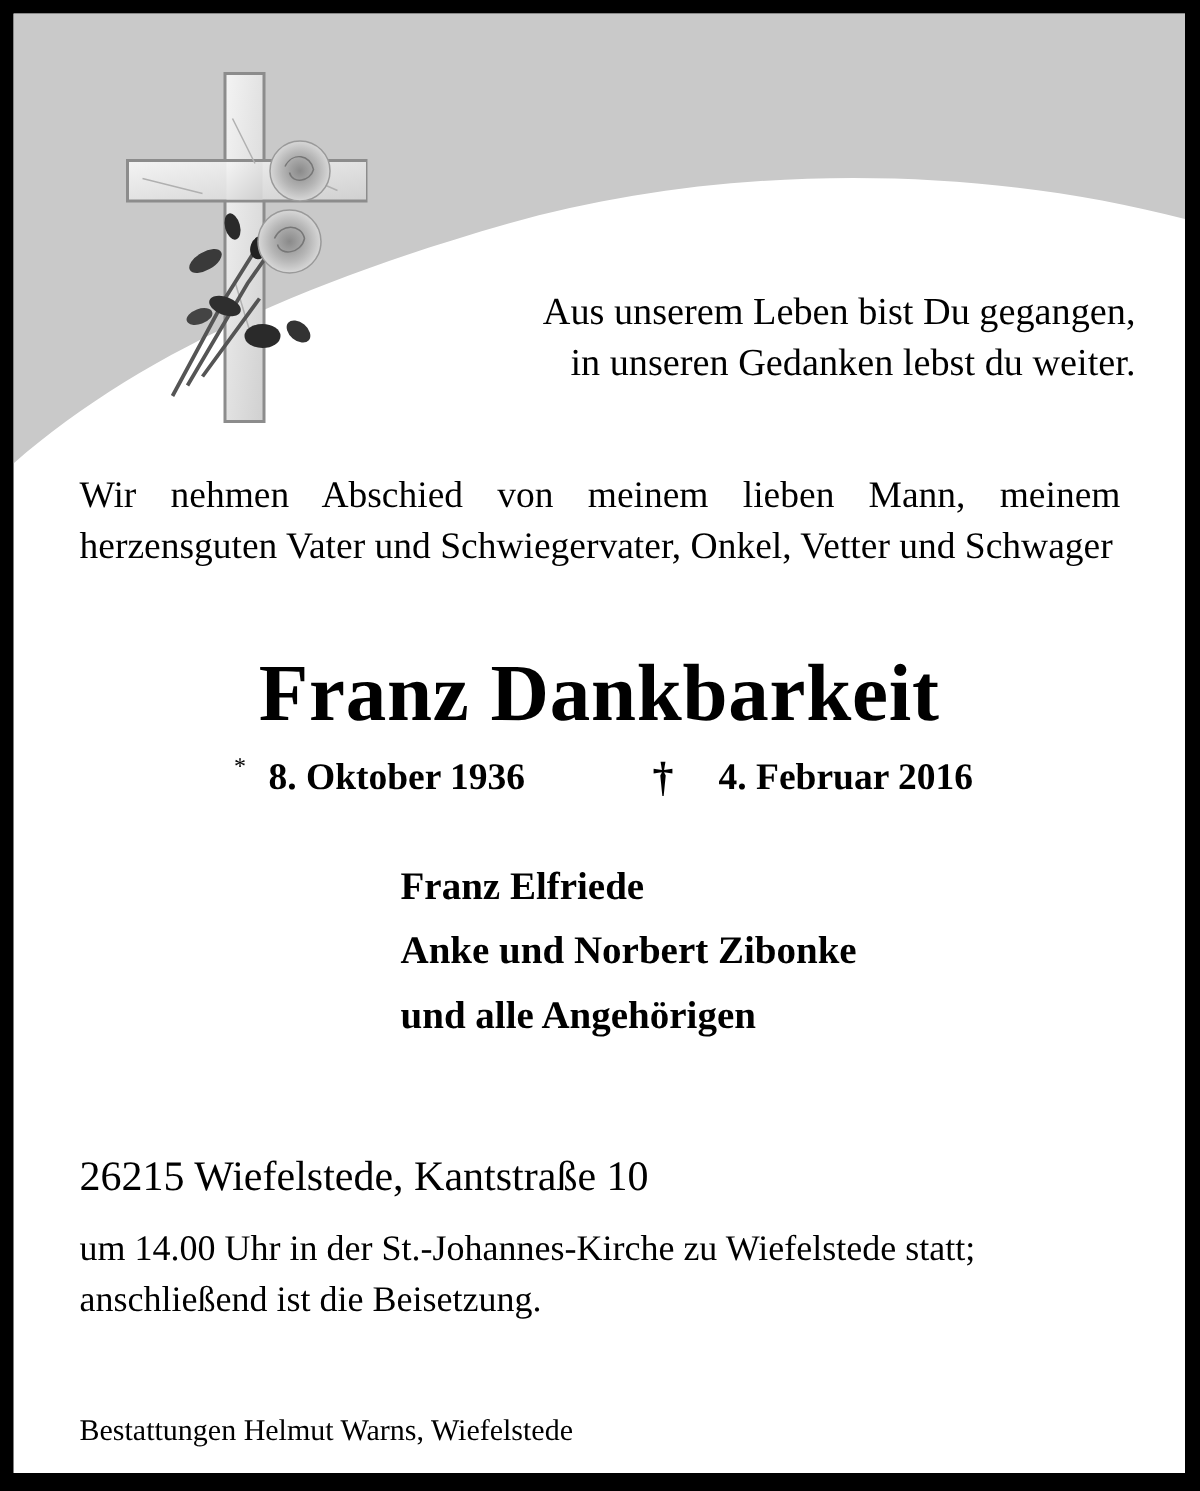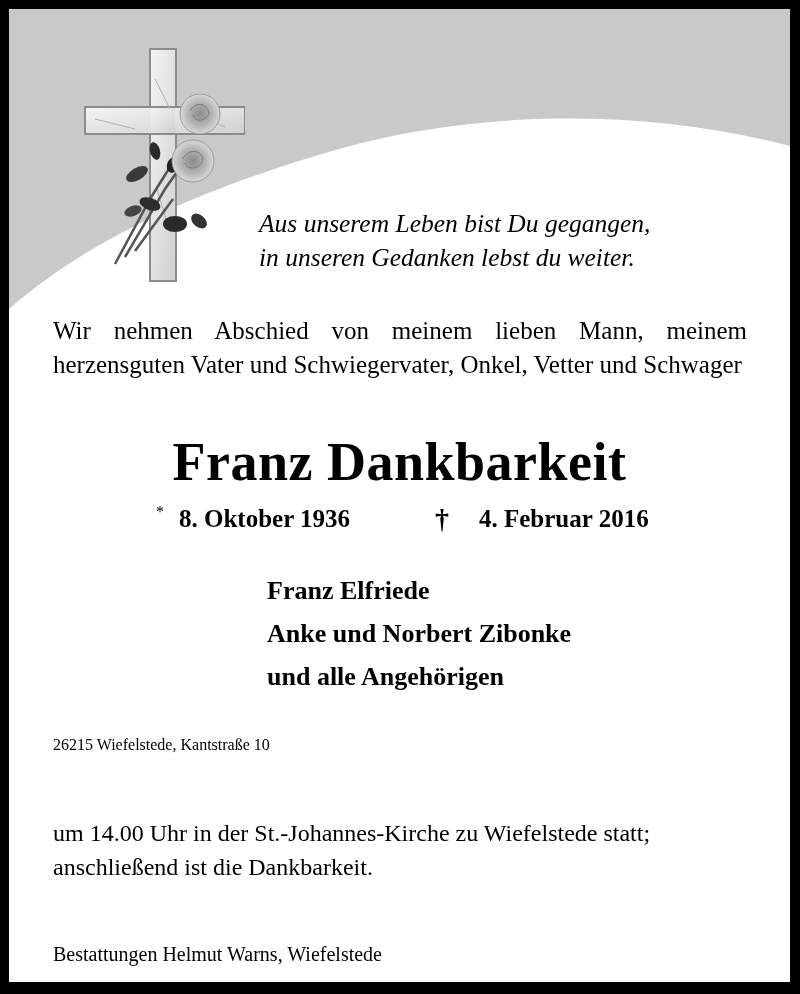--- a/index.html
+++ b/index.html
@@ -5,40 +5,40 @@
   html, body { margin: 0; padding: 0; background: #000; }
   body { width: 800px; height: 994px; position: relative; overflow: hidden; }
   .frame {
     position: absolute; left: 9px; top: 9px; width: 781px; height: 973px;
     background: #fff; overflow: hidden;
   }
   .wave { position: absolute; left: 0; top: 0; width: 781px; height: 330px; }
   .cross-art { position: absolute; left: 66px; top: 30px; width: 170px; height: 245px; }
   .serif { font-family: "Liberation Serif", "DejaVu Serif", serif; color: #000; }
   .motto {
-    position: absolute; left: 250px; top: 198px; width: 498px;
-    text-align: left; font-style: italic; font-size: 25.5px; line-height: 34px;
+    position: absolute; left: 250px; top: 182px; width: 498px;
+    text-align: right; font-size: 25.5px; line-height: 34px;
   }
   .intro {
     position: absolute; left: 44px; top: 305px; width: 694px;
     font-size: 25px; line-height: 34px; text-align: justify; text-align-last: left;
   }
   .name {
     position: absolute; left: 0; width: 781px; top: 418px; text-align: center;
     font-weight: bold; font-size: 54px; line-height: 70px; letter-spacing: 0.5px;
   }
   .dates { position: absolute; top: 490px; left: 0; width: 781px; height: 40px; }
   .star { position: absolute; left: 147px; top: 4px; font-size: 16px; }
   .born { position: absolute; left: 170px; top: 6px; font-weight: bold; font-size: 25px; }
   .dagger { position: absolute; left: 426px; top: 4px; font-weight: bold; font-size: 28px; }
   .died { position: absolute; left: 450px; top: 6px; font-weight: bold; font-size: 25px; margin-left: 20px; }
   .mourners { position: absolute; left: 258px; top: 560px; }
   .mourners .lead { font-size: 24px; line-height: 36px; }
   .mourners .who { font-weight: bold; font-size: 26px; line-height: 43px; }
-  .address { position: absolute; left: 44px; top: 720px; font-size: 16px; line-height: 32px; }
+  .address { position: absolute; left: 44px; top: 760px; font-size: 28px; line-height: 32px; }
   .service {
     position: absolute; left: 44px; top: 807px; width: 700px;
     font-size: 24px; line-height: 34px;
   }
   .undertaker { position: absolute; left: 44px; top: 931px; font-size: 20px; line-height: 28px; }
 </style>
 </head>
 <body>
 
 <div class="frame">
@@ -102,17 +102,17 @@
   <div class="mourners serif">
     <div class="who">Franz Elfriede</div>
     <div class="who">Anke und Norbert Zibonke</div>
     <div class="who">und alle Angehörigen</div>
   </div>
 
   <div class="address serif">26215 Wiefelstede, Kantstraße 10</div>
 
   <div class="service serif">
     <div>um 14.00 Uhr in der St.-Johannes-Kirche zu Wiefelstede statt;</div>
-    <div>anschließend ist die Dankbarkeit.</div>
+    <div>anschließend ist die Beisetzung.</div>
   </div>
 
   <div class="undertaker serif">Bestattungen Helmut Warns, Wiefelstede</div>
 </div>
 
 </body></html>

